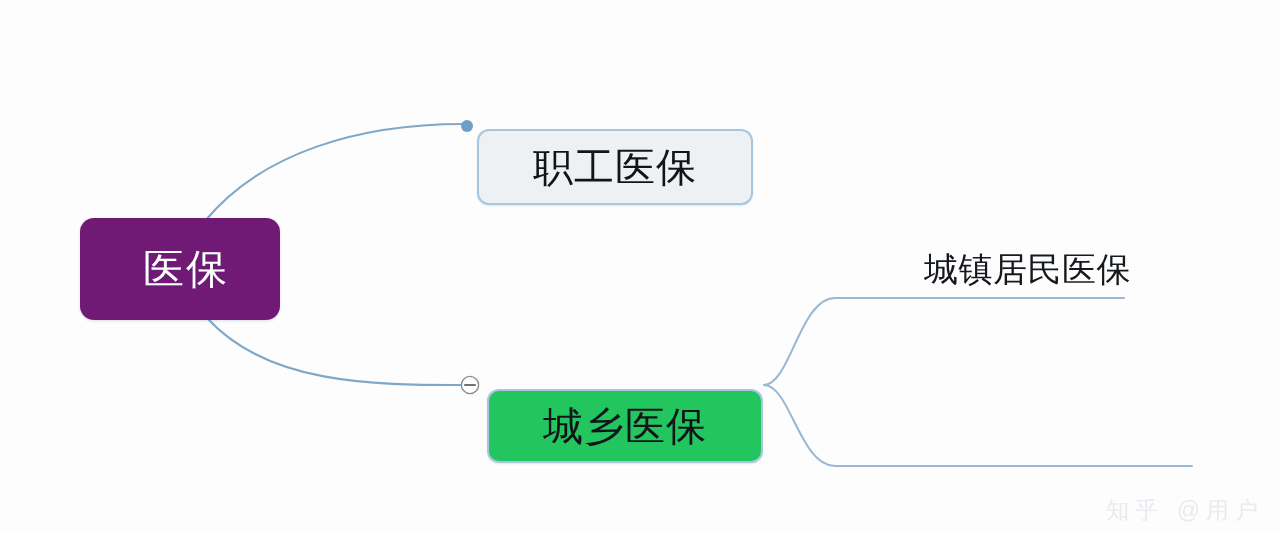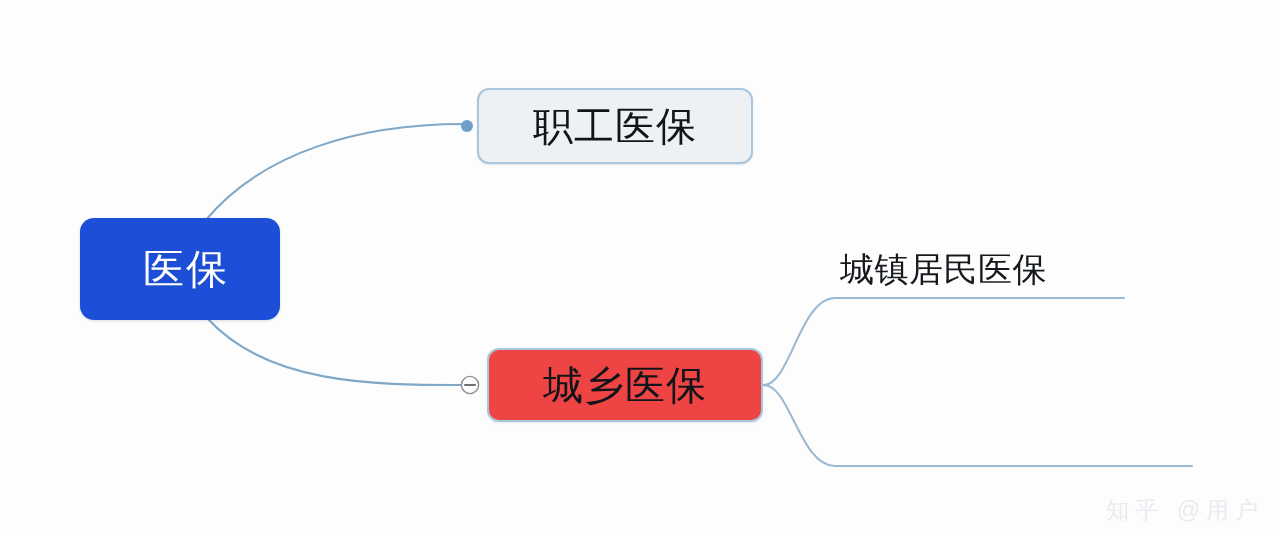--- a/index.html
+++ b/index.html
@@ -53,20 +53,21 @@
 
   
   .topic-node {
     position: absolute;
     border-radius: 12px;
     box-sizing: border-box;
     display: flex;
     align-items: center;
     justify-content: center;
     box-shadow: 0 1px 2px rgba(120,140,160,0.20);
+    margin-top: 41px;
   }
   .topic-label {
     font-size: 40px;
     line-height: 1;
     color: #111418;
     white-space: nowrap;
     letter-spacing: 1px;
   }
   #node-zhigong {
     left: 477px;
@@ -84,21 +85,21 @@
   
   .leaf-label {
     position: absolute;
     font-size: 34px;
     line-height: 1;
     color: #15191d;
     white-space: nowrap;
     letter-spacing: 0.5px;
   }
   #leaf-chengzhen {
-    left: 840px;
+    left: 924px;
     top: 252px;
     text-align: center;
   }
   #leaf-xinnonghe {
     left: 874px;
     top: 417px;
   }
 
   
   .collapse-toggle {
@@ -140,36 +141,36 @@
 
     <path d="M 205 221 C 262 152 360 124 463 124" fill="none" stroke="#7fa8c8" stroke-width="2.1" stroke-linecap="round"></path>
 
     <path d="M 208 319 C 268 384 372 385 462 385" fill="none" stroke="#7fa8c8" stroke-width="2.1" stroke-linecap="round"></path>
 
     <path d="M 764 385 C 790 385 800 298 835 298 L 1124 298" fill="none" stroke="#9bb9d4" stroke-width="2.1" stroke-linecap="round"></path>
 
     <path d="M 764 385 C 790 385 800 466 835 466 L 1192 466" fill="none" stroke="#9bb9d4" stroke-width="2.1" stroke-linecap="round"></path>
   </svg>
 
-  <div class="root-node" id="root-node" style="background:#1d4ed8;">
+  <div class="root-node" id="root-node" style="background:#701a75;">
     <span class="root-label">医保</span>
   </div>
 
   <div class="connector-dot" style="background:#6d9fca;"></div>
 
   <div class="topic-node" id="node-zhigong" style="background:#eef1f4; border:2px solid #a8c6dd;">
     <span class="topic-label">职工医保</span>
   </div>
 
   <svg class="collapse-toggle" viewBox="0 0 20 20" xmlns="http://www.w3.org/2000/svg">
     <circle cx="10" cy="10" r="8.6" fill="#fdfdfd" stroke="#8a8f96" stroke-width="1.4"></circle>
     <line x1="4.8" y1="10" x2="15.2" y2="10" stroke="#3f4448" stroke-width="1.6" stroke-linecap="round"></line>
   </svg>
 
-  <div class="topic-node" id="node-chengxiang" style="background:#ef4444; border:2px solid #a8c6dd;">
+  <div class="topic-node" id="node-chengxiang" style="background:#22c55e; border:2px solid #a8c6dd;">
     <span class="topic-label">城乡医保</span>
   </div>
 
   <div class="leaf-label" id="leaf-chengzhen">
     <span>城镇居民医保</span>
   </div>
 
 
   <div id="watermark">知乎 @用户</div>
 

